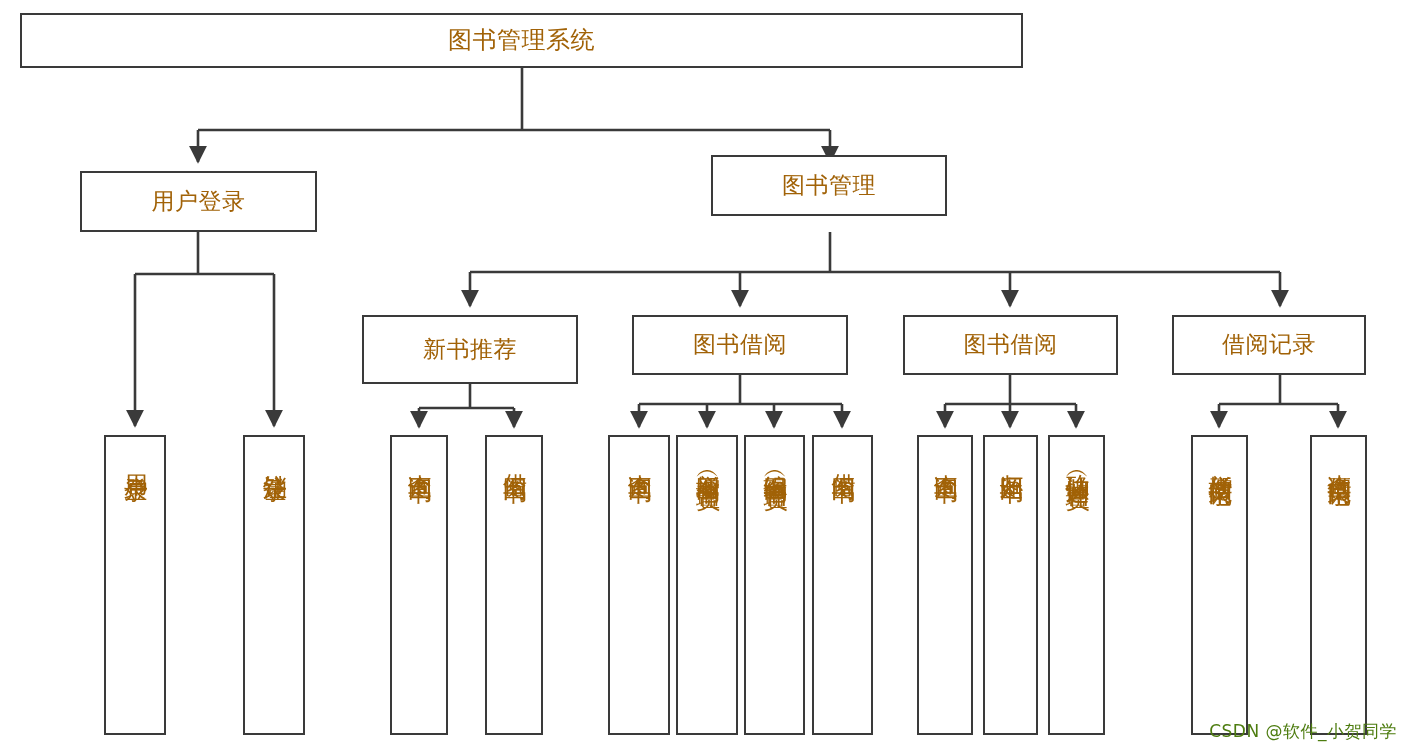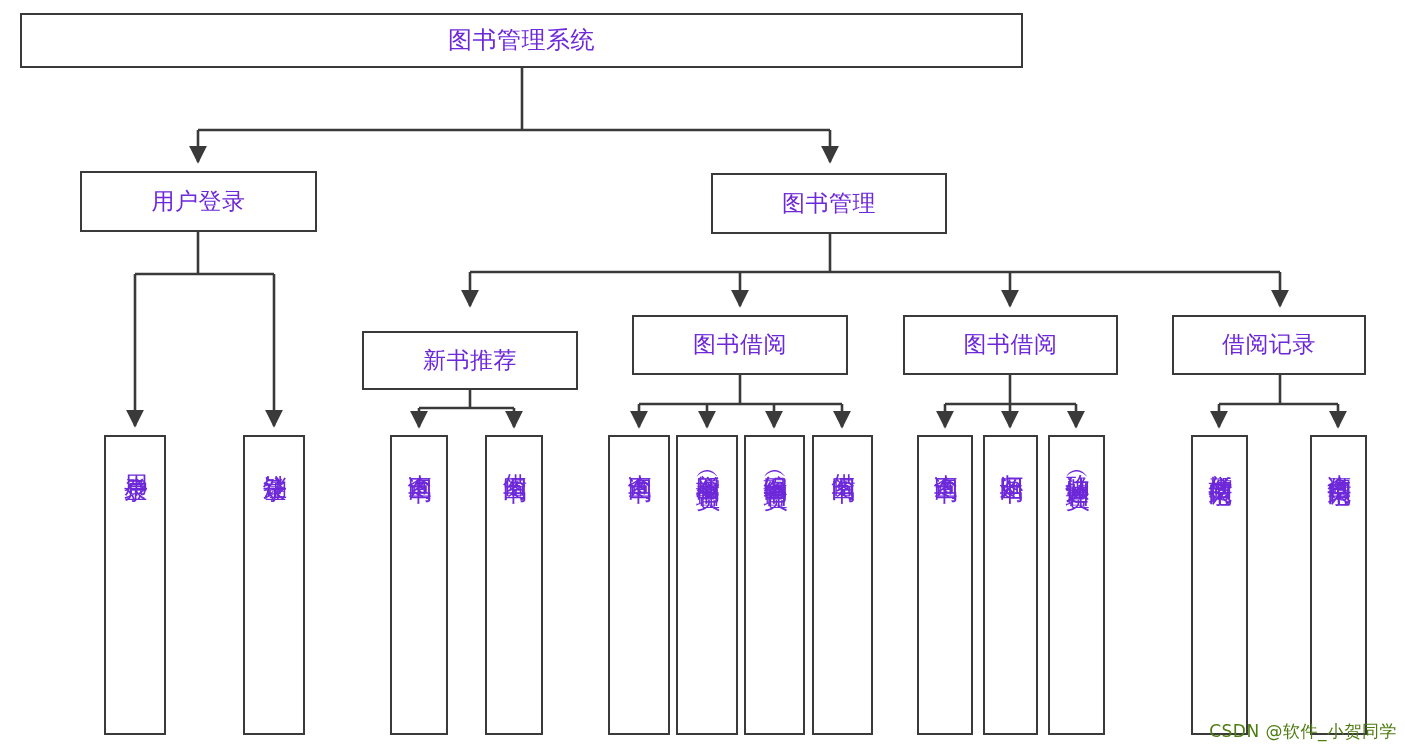--- a/index.html
+++ b/index.html
@@ -26,21 +26,21 @@
     pointer-events: none;
   }
   .node {
     position: absolute;
     box-sizing: border-box;
     border: 2px solid #3a3a3a;
     background: #ffffff;
     display: flex;
     align-items: center;
     justify-content: center;
-    color: #6d28d9;
+    color: #a16207;
   }
   .node .label {
     display: block;
     text-align: center;
     line-height: 1.18;
     letter-spacing: 0.5px;
   }
   .node-h .label {
     font-size: 23px;
   }
@@ -125,25 +125,25 @@
     </g>
   </svg>
 
   <div class="node node-h node-root" style="left:20px; top:13px; width:1003px; height:55px;">
     <span class="label">图书管理系统</span>
   </div>
 
   <div class="node node-h" style="left:80px; top:171px; width:237px; height:61px;">
     <span class="label">用户登录</span>
   </div>
-  <div class="node node-h" style="left:711px; top:173px; width:236px; height:61px;">
+  <div class="node node-h" style="left:711px; top:155px; width:236px; height:61px;">
     <span class="label">图书管理</span>
   </div>
 
-  <div class="node node-h" style="left:362px; top:331px; width:216px; height:59px;">
+  <div class="node node-h" style="left:362px; top:315px; width:216px; height:69px;">
     <span class="label">新书推荐</span>
   </div>
   <div class="node node-h" style="left:632px; top:315px; width:216px; height:60px;">
     <span class="label">图书借阅</span>
   </div>
   <div class="node node-h" style="left:903px; top:315px; width:215px; height:60px;">
     <span class="label">图书借阅</span>
   </div>
   <div class="node node-h" style="left:1172px; top:315px; width:194px; height:60px;">
     <span class="label">借阅记录</span>

